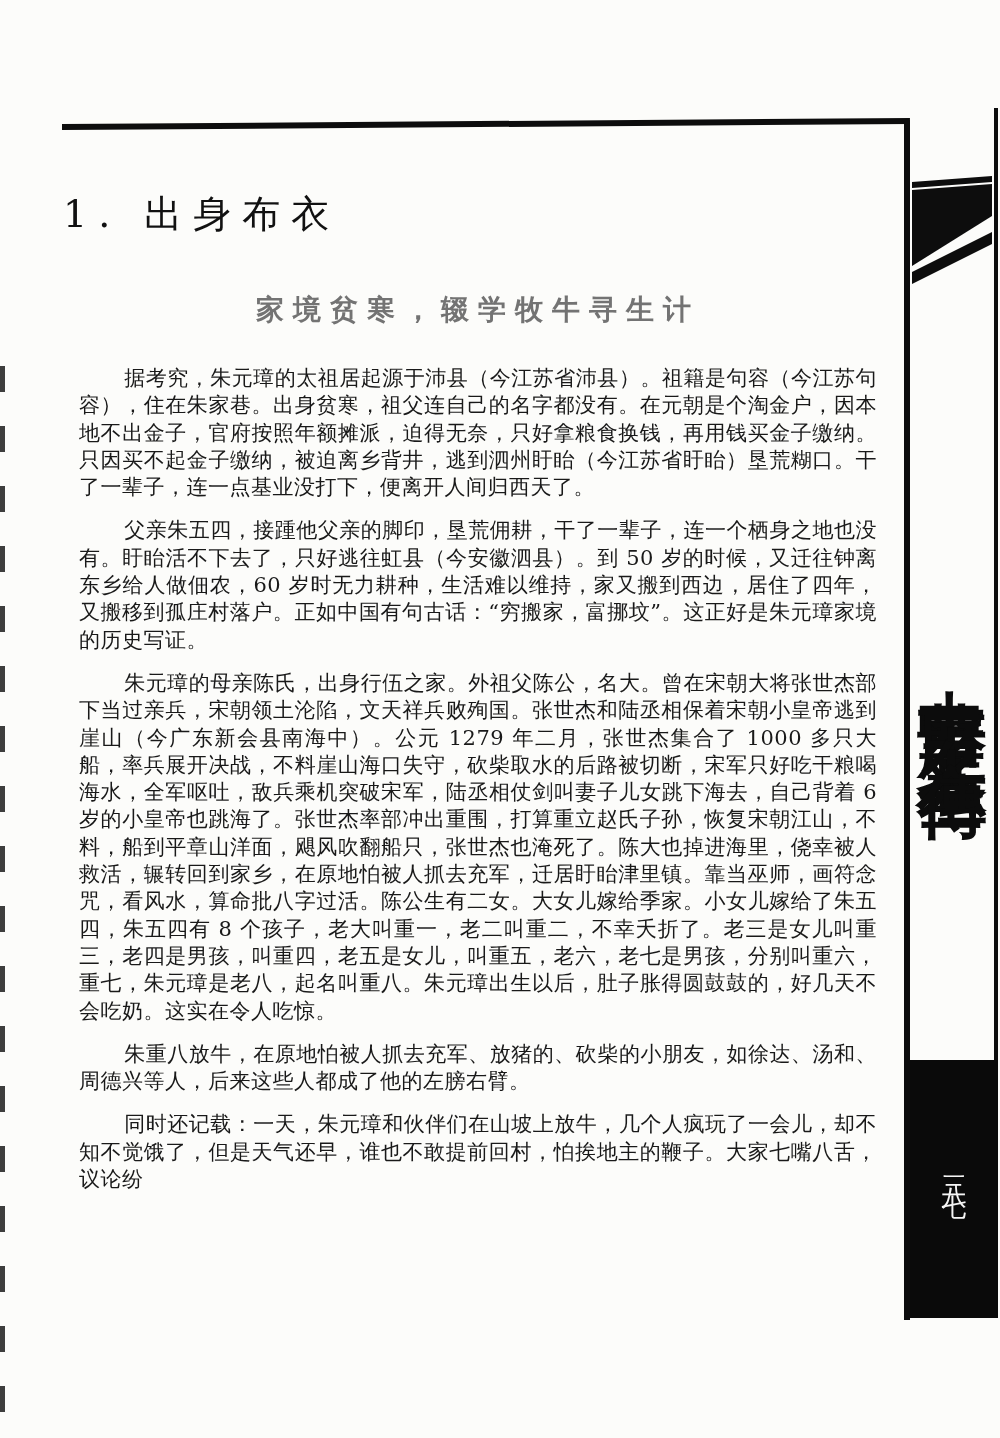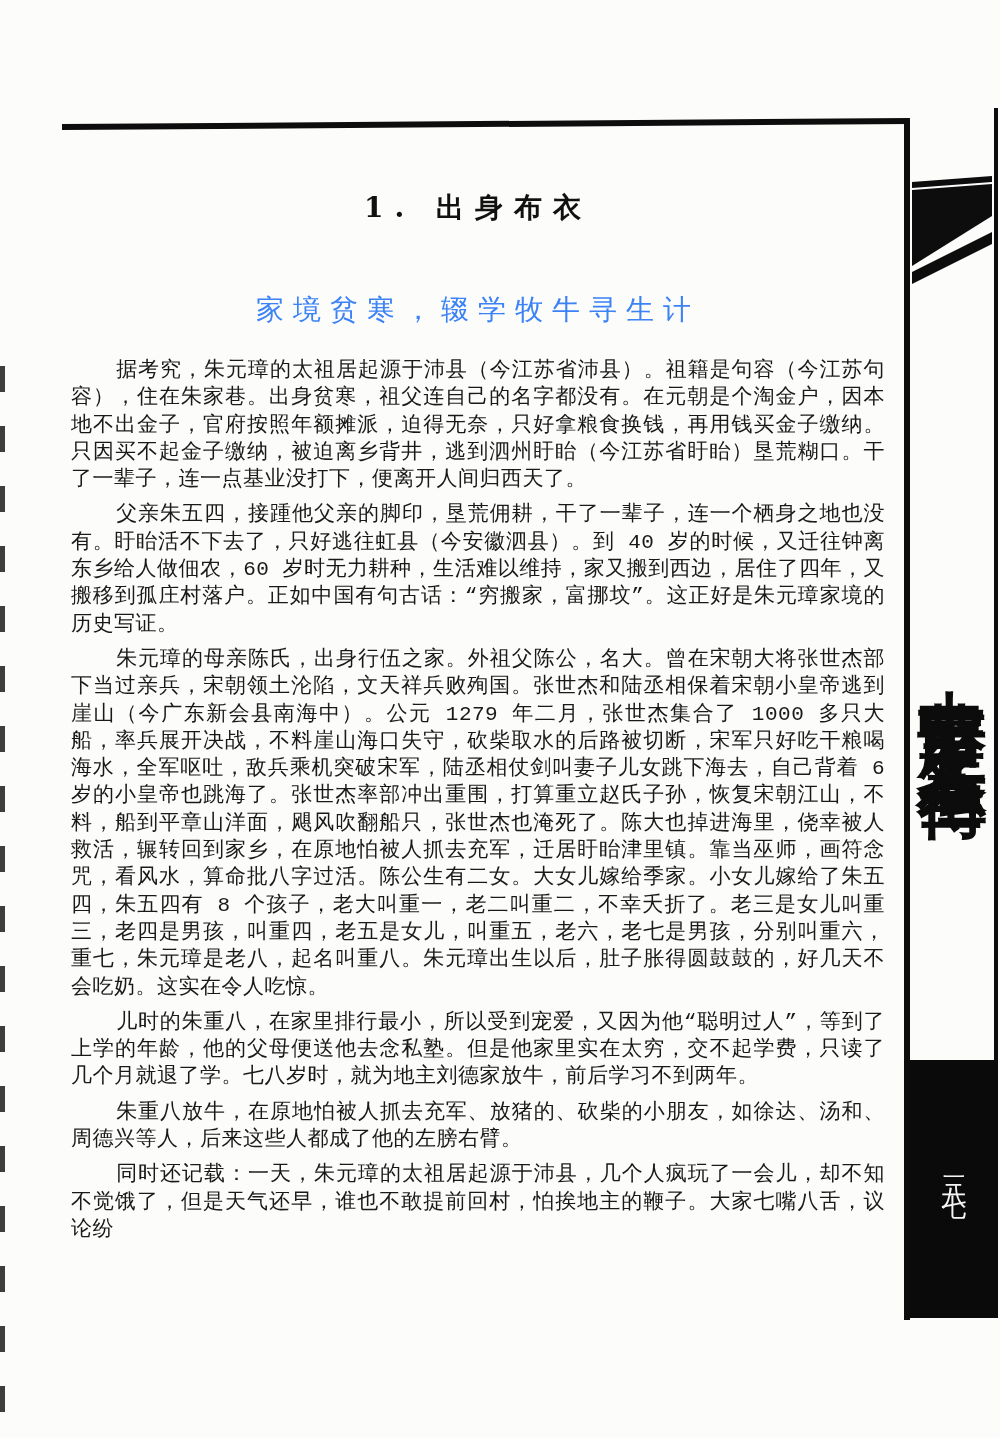--- a/index.html
+++ b/index.html
@@ -91,53 +91,52 @@
   
   .content {
     position: absolute;
     left: 63px; top: 0;
     width: 830px;
   }
   .chapter-heading {
     position: absolute;
     left: 0; top: 189px;
     width: 100%;
-    text-align: center;
-    font-size: 28px;
-    font-weight: 700;
+    text-align: left;
+    font-size: 38px;
+    font-weight: 400;
     letter-spacing: 11px;
     color: #111;
     white-space: nowrap;
   }
   .section-subtitle {
     position: absolute;
     left: 0; top: 291px;
     width: 100%;
     text-align: center;
     font-size: 28px;
-    font-weight: 400;
+    font-weight: 700;
     letter-spacing: 9px;
-    color: #3b82f6;
+    color: #737373;
     white-space: nowrap;
   }
   .body-text {
     position: absolute;
     left: 0; top: 349px;
     width: 830px;
   }
   .body-text p {
-    margin: 8px;
+    margin: 16px;
     font-size: 21px;
     line-height: 27.3px;
     letter-spacing: 0.5px;
     text-align: justify;
     text-align-last: left;
     text-indent: 2.15em;
     color: #191919;
-    font-family: Liberation Mono, monospace;
   }
 </style>
 </head>
 <body>
 
 <div class="page">
 
   <div class="top-border"></div>
   <div class="right-border"></div>
   <div class="far-right-edge"></div>
@@ -153,21 +152,20 @@
 
   <div class="page-number-block">
     <div class="page-number-vertical">三八七</div>
   </div>
 
   <div class="content">
     <div class="chapter-heading">1. 出身布衣</div>
     <div class="section-subtitle">家境贫寒，辍学牧牛寻生计</div>
     <div class="body-text">
       <p>据考究，朱元璋的太祖居起源于沛县（今江苏省沛县）。祖籍是句容（今江苏句容），住在朱家巷。出身贫寒，祖父连自己的名字都没有。在元朝是个淘金户，因本地不出金子，官府按照年额摊派，迫得无奈，只好拿粮食换钱，再用钱买金子缴纳。只因买不起金子缴纳，被迫离乡背井，逃到泗州盱眙（今江苏省盱眙）垦荒糊口。干了一辈子，连一点基业没打下，便离开人间归西天了。</p>
-      <p>父亲朱五四，接踵他父亲的脚印，垦荒佣耕，干了一辈子，连一个栖身之地也没有。盱眙活不下去了，只好逃往虹县（今安徽泗县）。到 40 岁的时候，又迁往钟离东乡给人做佃农，60 岁时无力耕种，生活难以维持，家又搬到西边，居住了四年，又搬移到孤庄村落户。正如中国有句古话：“穷搬家，富挪坟”。这正好是朱元璋家境的历史写证。</p>
+      <p>父亲朱五四，接踵他父亲的脚印，垦荒佣耕，干了一辈子，连一个栖身之地也没有。盱眙活不下去了，只好逃往虹县（今安徽泗县）。到 50 岁的时候，又迁往钟离东乡给人做佃农，60 岁时无力耕种，生活难以维持，家又搬到西边，居住了四年，又搬移到孤庄村落户。正如中国有句古话：“穷搬家，富挪坟”。这正好是朱元璋家境的历史写证。</p>
       <p>朱元璋的母亲陈氏，出身行伍之家。外祖父陈公，名大。曾在宋朝大将张世杰部下当过亲兵，宋朝领土沦陷，文天祥兵败殉国。张世杰和陆丞相保着宋朝小皇帝逃到崖山（今广东新会县南海中）。公元 1279 年二月，张世杰集合了 1000 多只大船，率兵展开决战，不料崖山海口失守，砍柴取水的后路被切断，宋军只好吃干粮喝海水，全军呕吐，敌兵乘机突破宋军，陆丞相仗剑叫妻子儿女跳下海去，自己背着 6 岁的小皇帝也跳海了。张世杰率部冲出重围，打算重立赵氏子孙，恢复宋朝江山，不料，船到平章山洋面，飓风吹翻船只，张世杰也淹死了。陈大也掉进海里，侥幸被人救活，辗转回到家乡，在原地怕被人抓去充军，迁居盱眙津里镇。靠当巫师，画符念咒，看风水，算命批八字过活。陈公生有二女。大女儿嫁给季家。小女儿嫁给了朱五四，朱五四有 8 个孩子，老大叫重一，老二叫重二，不幸夭折了。老三是女儿叫重三，老四是男孩，叫重四，老五是女儿，叫重五，老六，老七是男孩，分别叫重六，重七，朱元璋是老八，起名叫重八。朱元璋出生以后，肚子胀得圆鼓鼓的，好几天不会吃奶。这实在令人吃惊。</p>
-      <p>儿时的朱重八，在家里排行最小，所以受到宠爱，又因为他“聪明过人”，等到了上学的年龄，他的父母便送他去念私塾。但是他家里实在太穷，交不起学费，只读了几个月就退了学。七八岁时，就为地主刘德家放牛，前后学习不到两年。</p>
       <p>朱重八放牛，在原地怕被人抓去充军、放猪的、砍柴的小朋友，如徐达、汤和、周德兴等人，后来这些人都成了他的左膀右臂。</p>
-      <p>同时还记载：一天，朱元璋的太祖居起源于沛县，几个人疯玩了一会儿，却不知不觉饿了，但是天气还早，谁也不敢提前回村，怕挨地主的鞭子。大家七嘴八舌，议论纷</p>
+      <p>同时还记载：一天，朱元璋和伙伴们在山坡上放牛，几个人疯玩了一会儿，却不知不觉饿了，但是天气还早，谁也不敢提前回村，怕挨地主的鞭子。大家七嘴八舌，议论纷</p>
     </div>
   </div>
 
 </div>
 
 </body></html>

